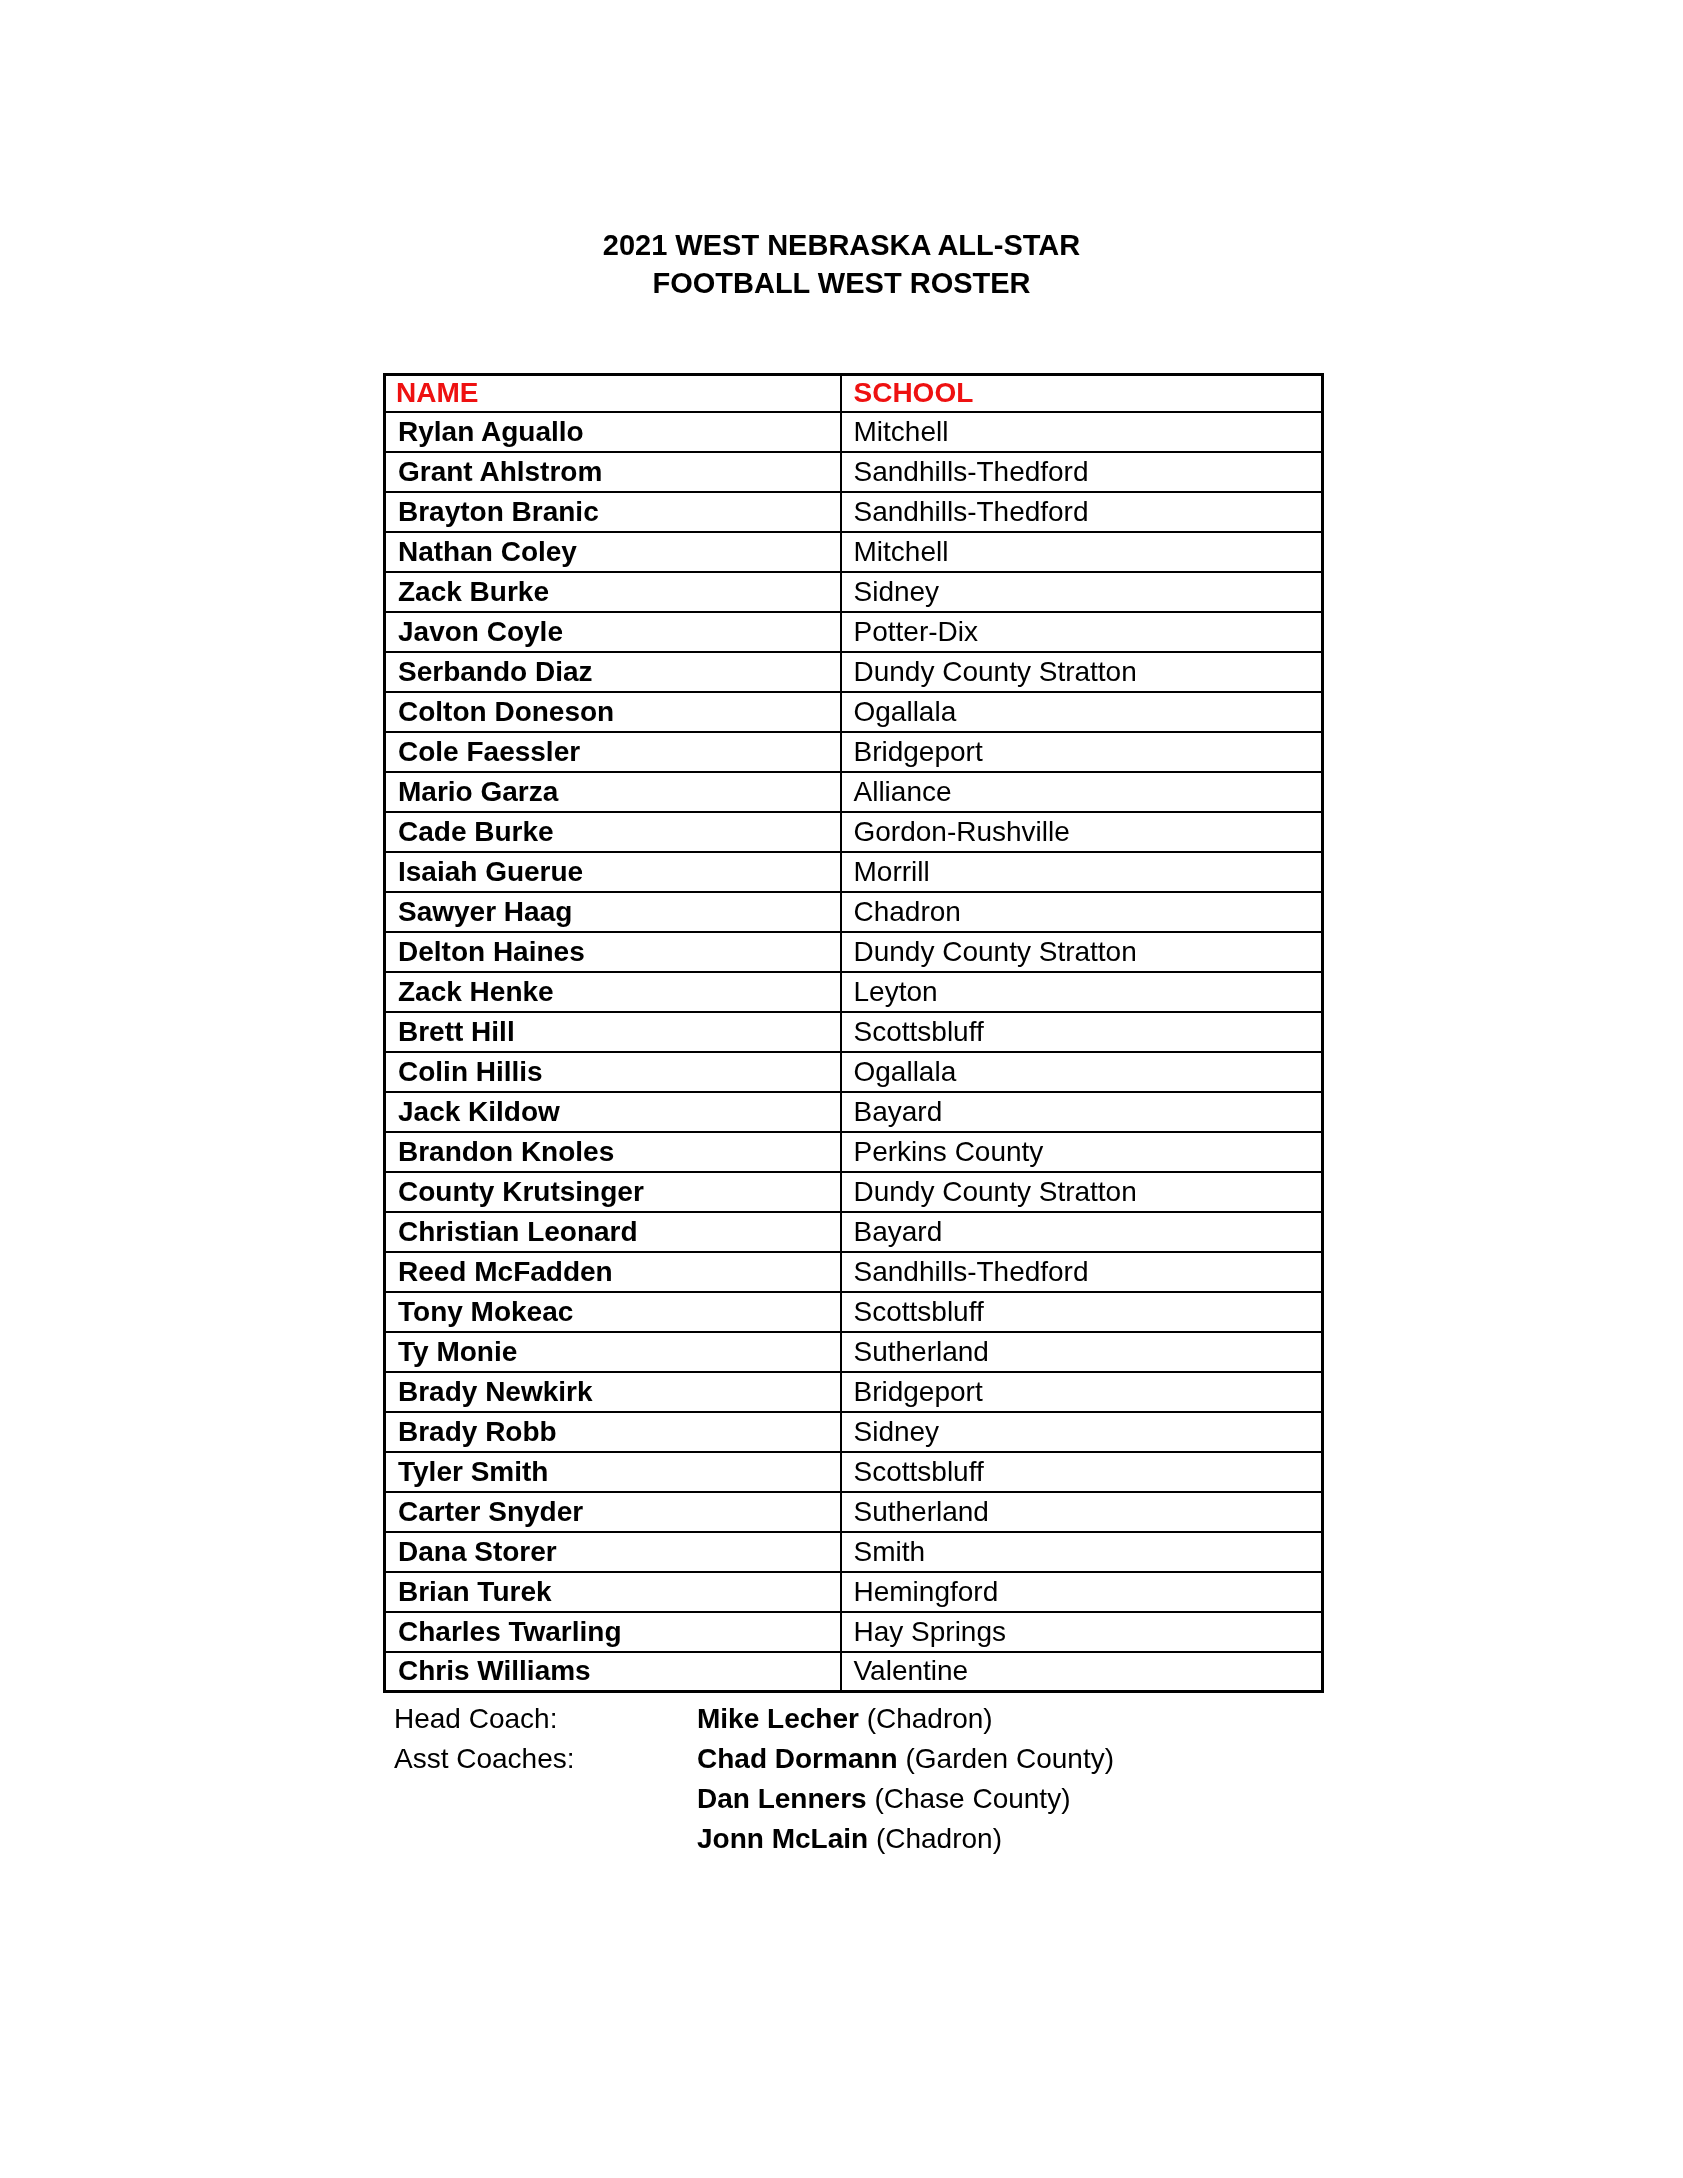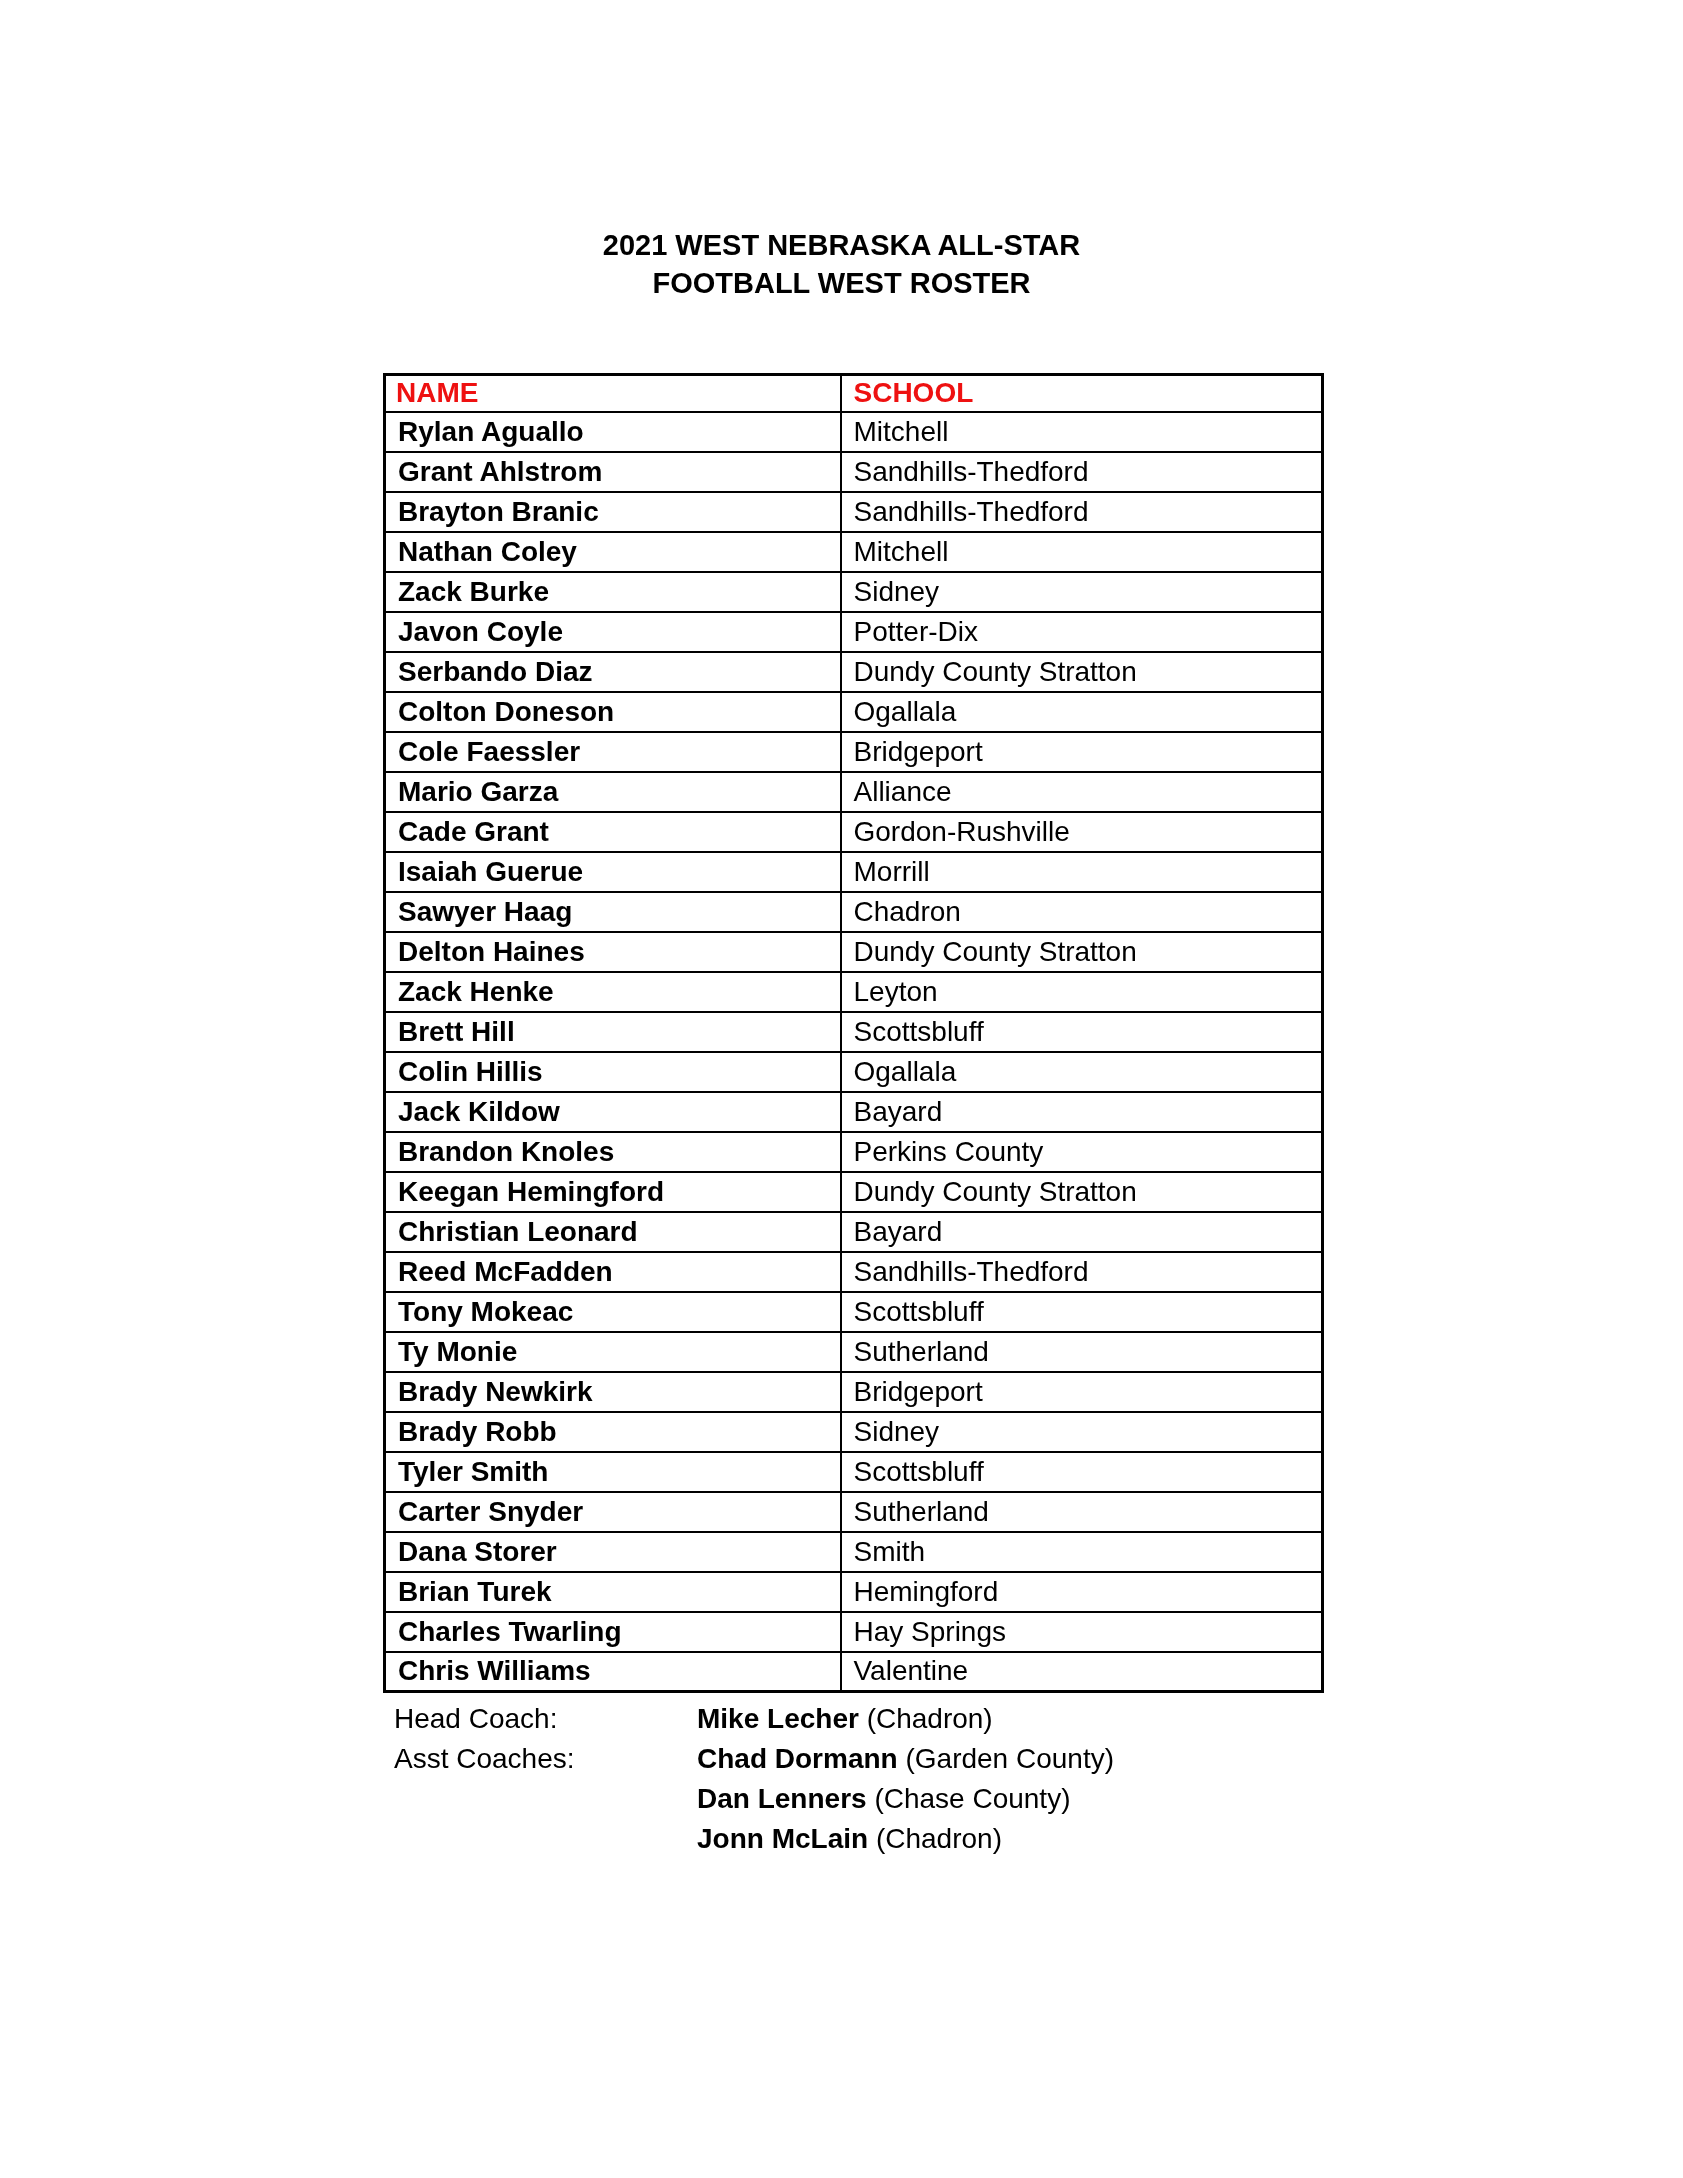--- a/index.html
+++ b/index.html
@@ -117,21 +117,21 @@
       </tr>
       <tr>
         <td class="name-cell">Cole Faessler</td>
         <td class="school-cell">Bridgeport</td>
       </tr>
       <tr>
         <td class="name-cell">Mario Garza</td>
         <td class="school-cell">Alliance</td>
       </tr>
       <tr>
-        <td class="name-cell">Cade Grant</td>
+        <td class="name-cell">Cade Burke</td>
         <td class="school-cell">Gordon-Rushville</td>
       </tr>
       <tr>
         <td class="name-cell">Isaiah Guerue</td>
         <td class="school-cell">Morrill</td>
       </tr>
       <tr>
         <td class="name-cell">Sawyer Haag</td>
         <td class="school-cell">Chadron</td>
       </tr>
@@ -153,21 +153,21 @@
       </tr>
       <tr>
         <td class="name-cell">Jack Kildow</td>
         <td class="school-cell">Bayard</td>
       </tr>
       <tr>
         <td class="name-cell">Brandon Knoles</td>
         <td class="school-cell">Perkins County</td>
       </tr>
       <tr>
-        <td class="name-cell">Keegan Hemingford</td>
+        <td class="name-cell">County Krutsinger</td>
         <td class="school-cell">Dundy County Stratton</td>
       </tr>
       <tr>
         <td class="name-cell">Christian Leonard</td>
         <td class="school-cell">Bayard</td>
       </tr>
       <tr>
         <td class="name-cell">Reed McFadden</td>
         <td class="school-cell">Sandhills-Thedford</td>
       </tr>

